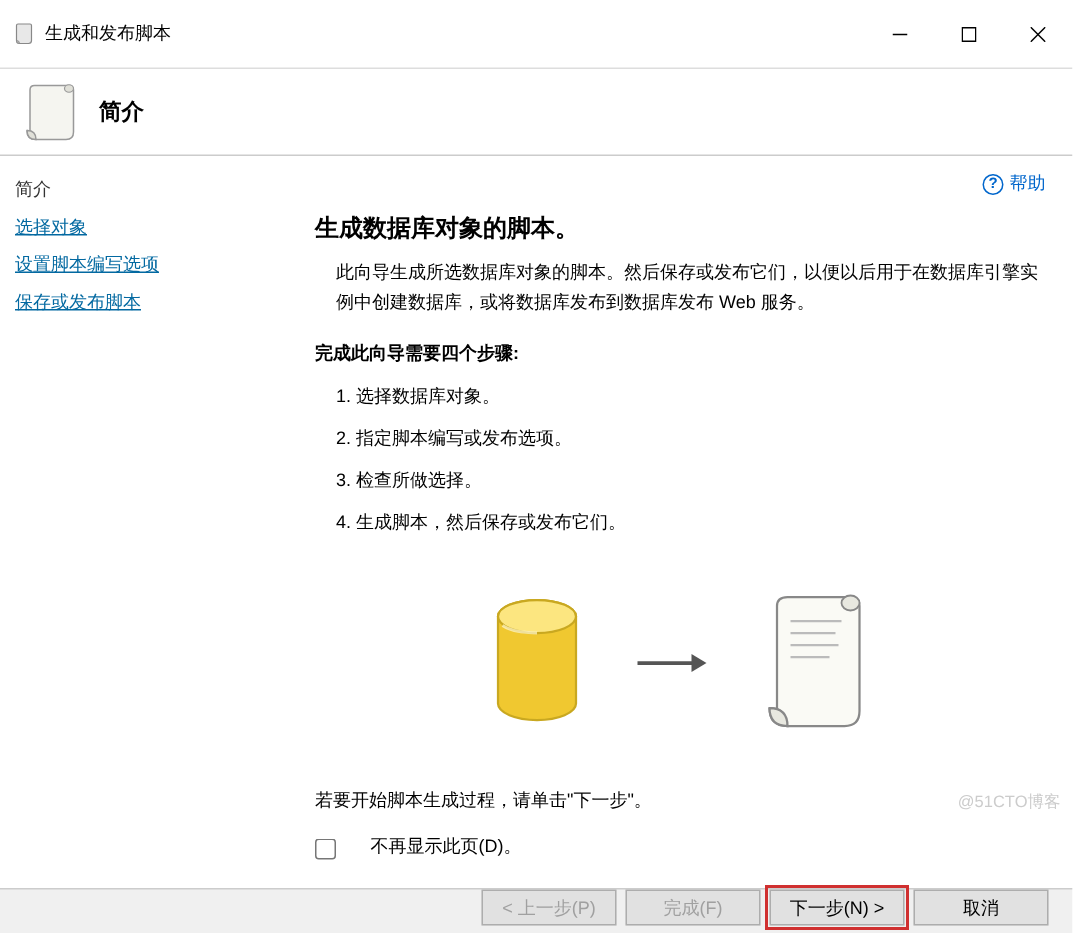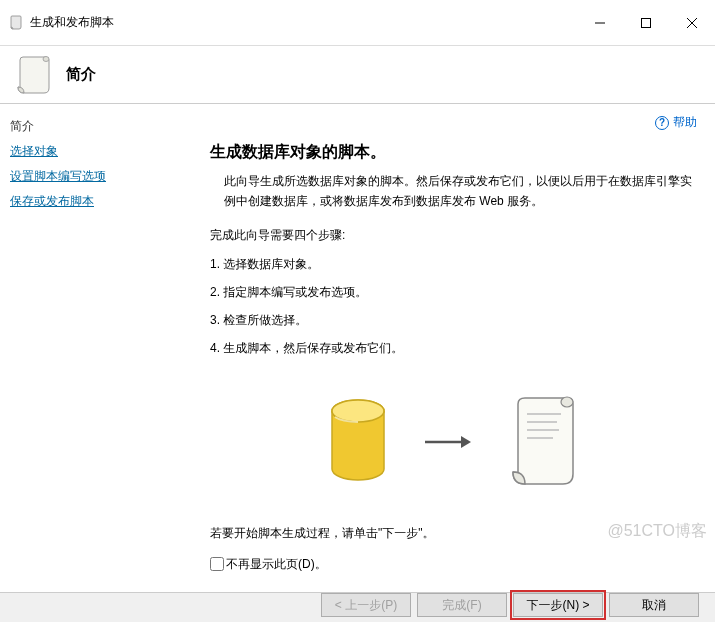--- a/index.html
+++ b/index.html
@@ -20,35 +20,35 @@
     .sidebar { width: 182px; padding: 10px 0 10px 10px; border-right: 1px solid transparent; }
     .sidebar-item { padding: 4px 0; color: #0369a1; text-decoration: underline; cursor: pointer; font-size: 12px; }
     .sidebar-item.current { color: #333; text-decoration: none; }
     
     .content { flex: 1; padding: 10px 20px 10px 28px; position: relative; }
     .help-link { position: absolute; top: 10px; right: 18px; color: #0066cc; display: flex; align-items: center; gap: 4px; }
     .help-icon { width: 14px; height: 14px; border-radius: 50%; border: 1.5px solid #0066cc; display: inline-flex; align-items: center; justify-content: center; font-size: 10px; font-weight: bold; color: #0066cc; }
     
     .section-title { font-weight: bold; font-size: 16px; margin-top: 28px; margin-bottom: 8px; }
     .desc-text { margin-left: 14px; line-height: 1.7; margin-bottom: 14px; }
-    .intro-text { margin-bottom: 10px; line-height: 1.6; }
-    .steps { }
+    .intro-text { margin-bottom: 10px; line-height: 1.6; font-weight: bold; }
+    .steps { margin-left: 14px; }
     .steps li { list-style: none; margin-bottom: 10px; line-height: 1.5; }
     
     .illustration { display: flex; align-items: center; justify-content: center; gap: 30px; margin: 35px 0 30px; }
     
     .prompt-text { margin-bottom: 14px; }
-    .checkbox-row { display: flex; align-items: center; gap: 2px; }
+    .checkbox-row { display: flex; align-items: flex-end; gap: 23px; }
     .checkbox-row input { width: 14px; height: 14px; }
     
     .footer { height: 44px; border-top: 1px solid #ccc; display: flex; align-items: flex-start; justify-content: flex-end; padding-right: 16px; gap: 6px; background: #f0f0f0; }
     .btn { min-width: 90px; height: 24px; border: 1px solid #adadad; background: #e1e1e1; font-size: 12px; padding: 0 10px; cursor: pointer; }
     .btn:disabled { color: #a0a0a0; cursor: default; }
     .btn.highlighted { outline: 2px solid #d03030; outline-offset: 1px; }
-    .watermark { position: absolute; right: 8px; bottom: 50px; color: #ccc; font-size: 16px; }
+    .watermark { position: absolute; right: 8px; bottom: 50px; color: #ccc; font-size: 11px; }
   </style>
 </head>
 <body>
 
 <div class="titlebar">
   <span class="titlebar-icon">
     <svg viewBox="0 0 16 16">
         <path d="M3 2 Q3 1 4 1 L12 1 Q13 1 13 2 L13 12 Q13 14 11 14 L5 14 Q3 14 3 12 Z" fill="#e8e8e8" stroke="#888" stroke-width="0.8"></path>
         <path d="M3 12 Q3 14 5 14 Q5 12 3 12" fill="#d0d0d0" stroke="#888" stroke-width="0.6"></path>
       </svg>

